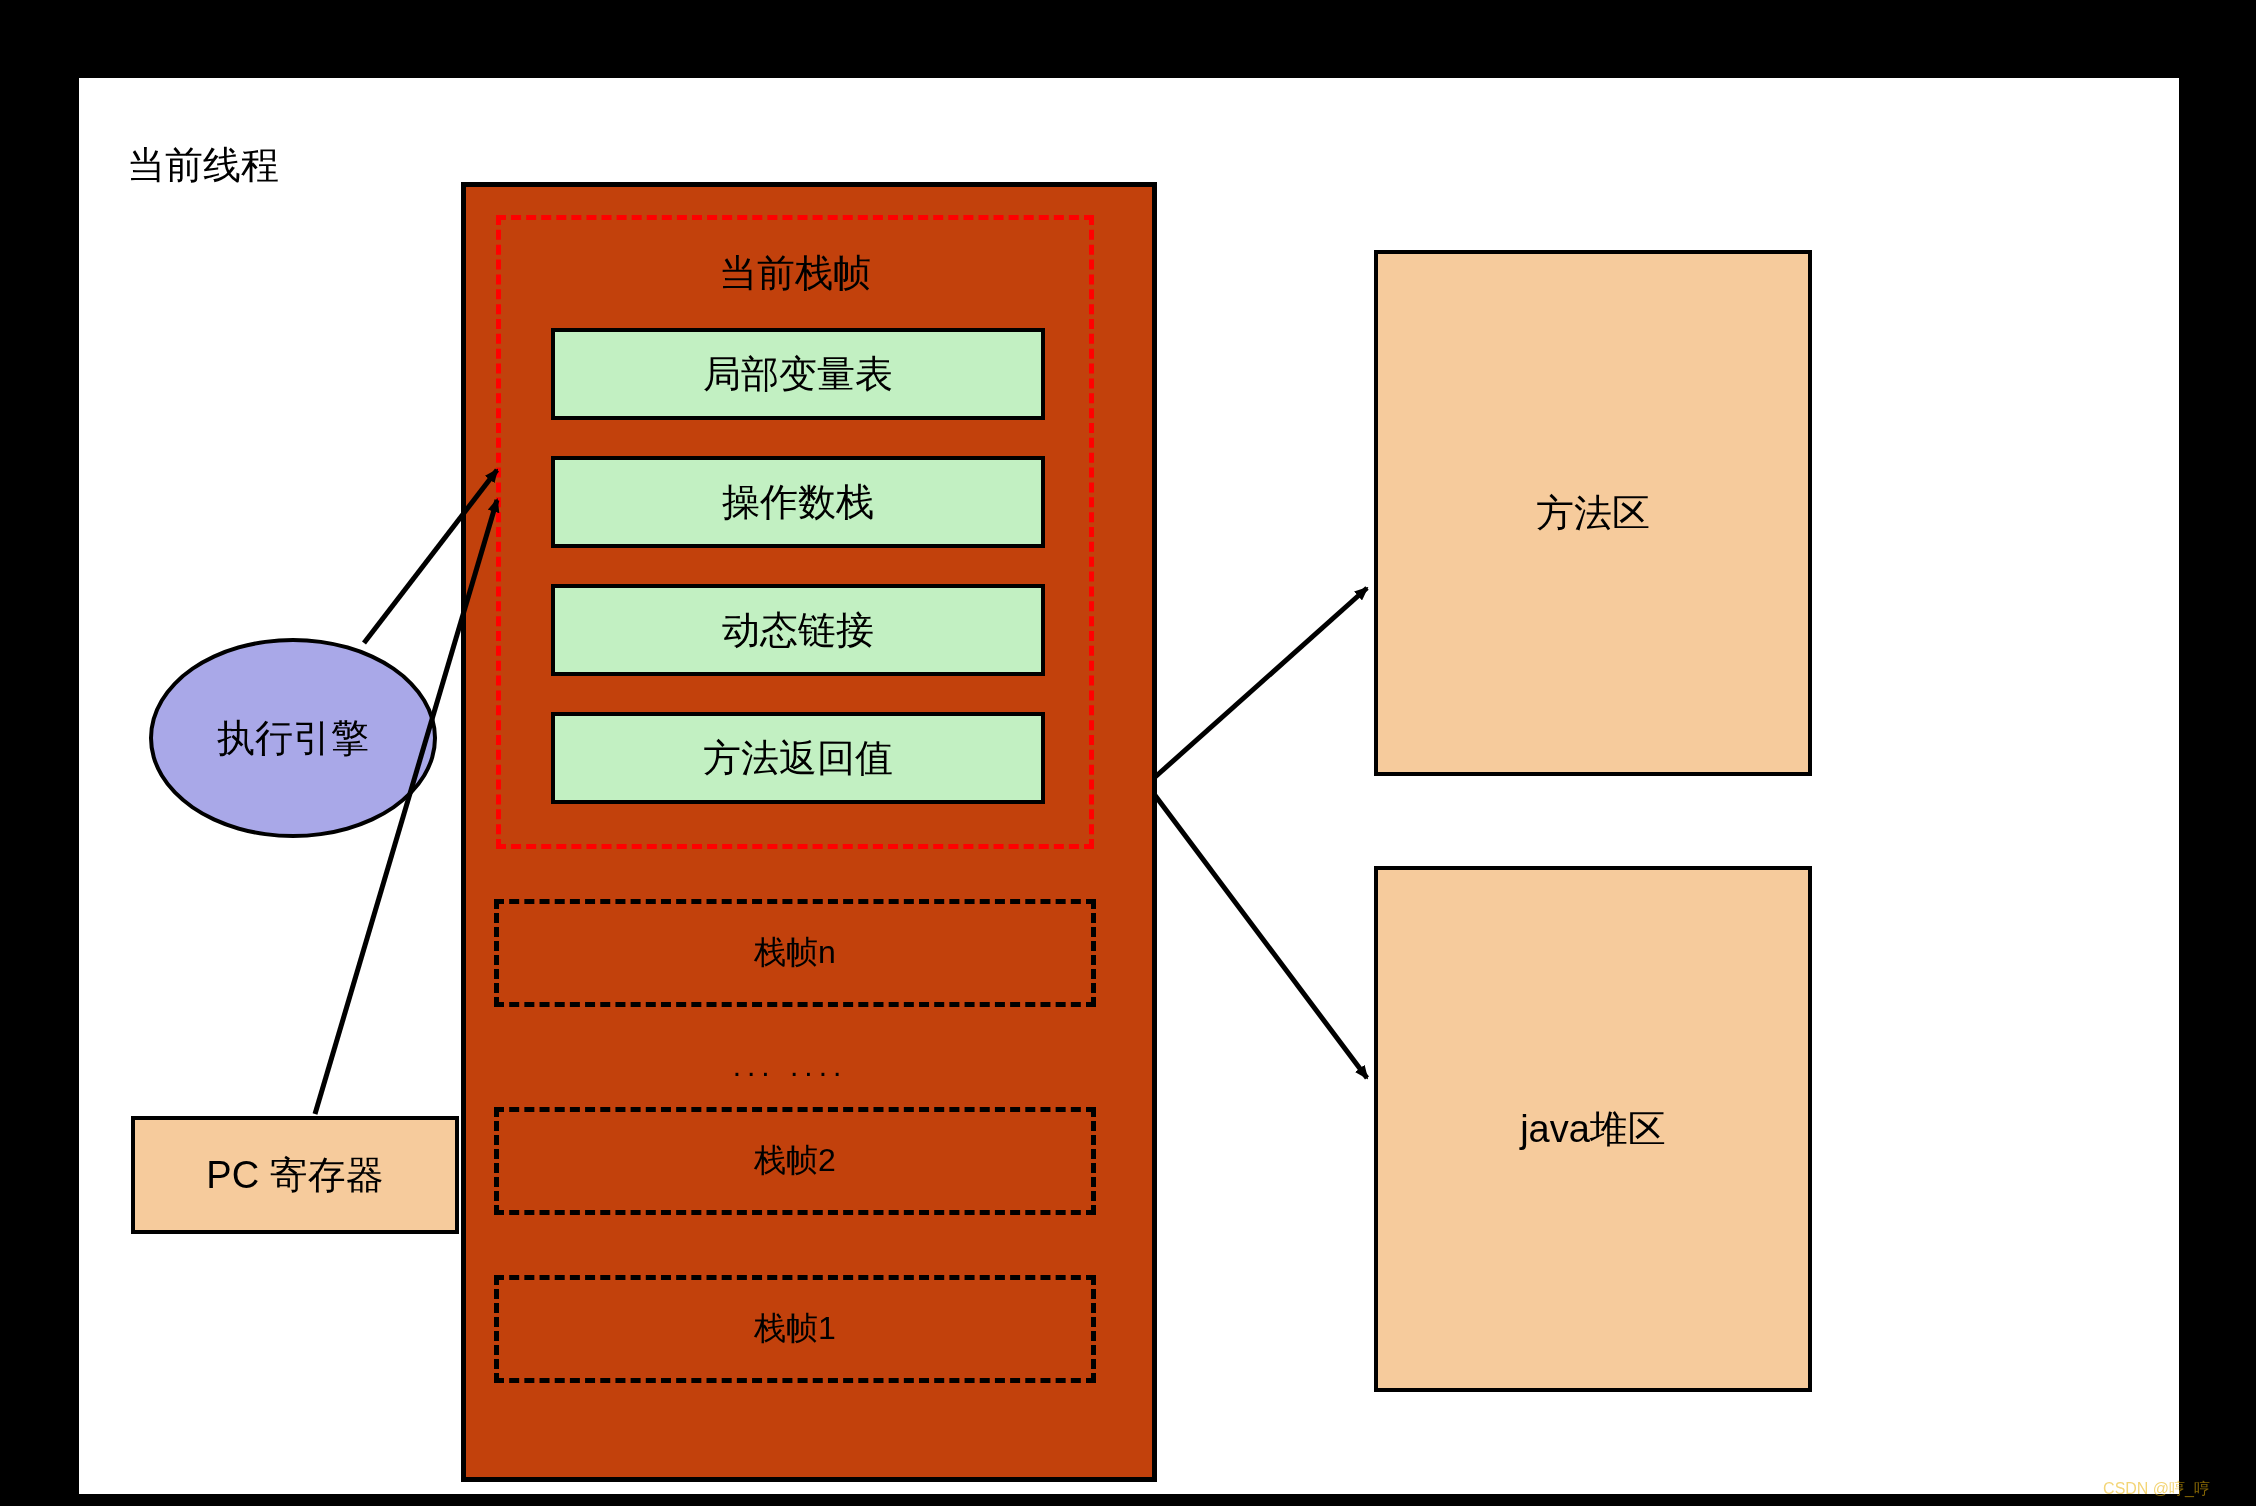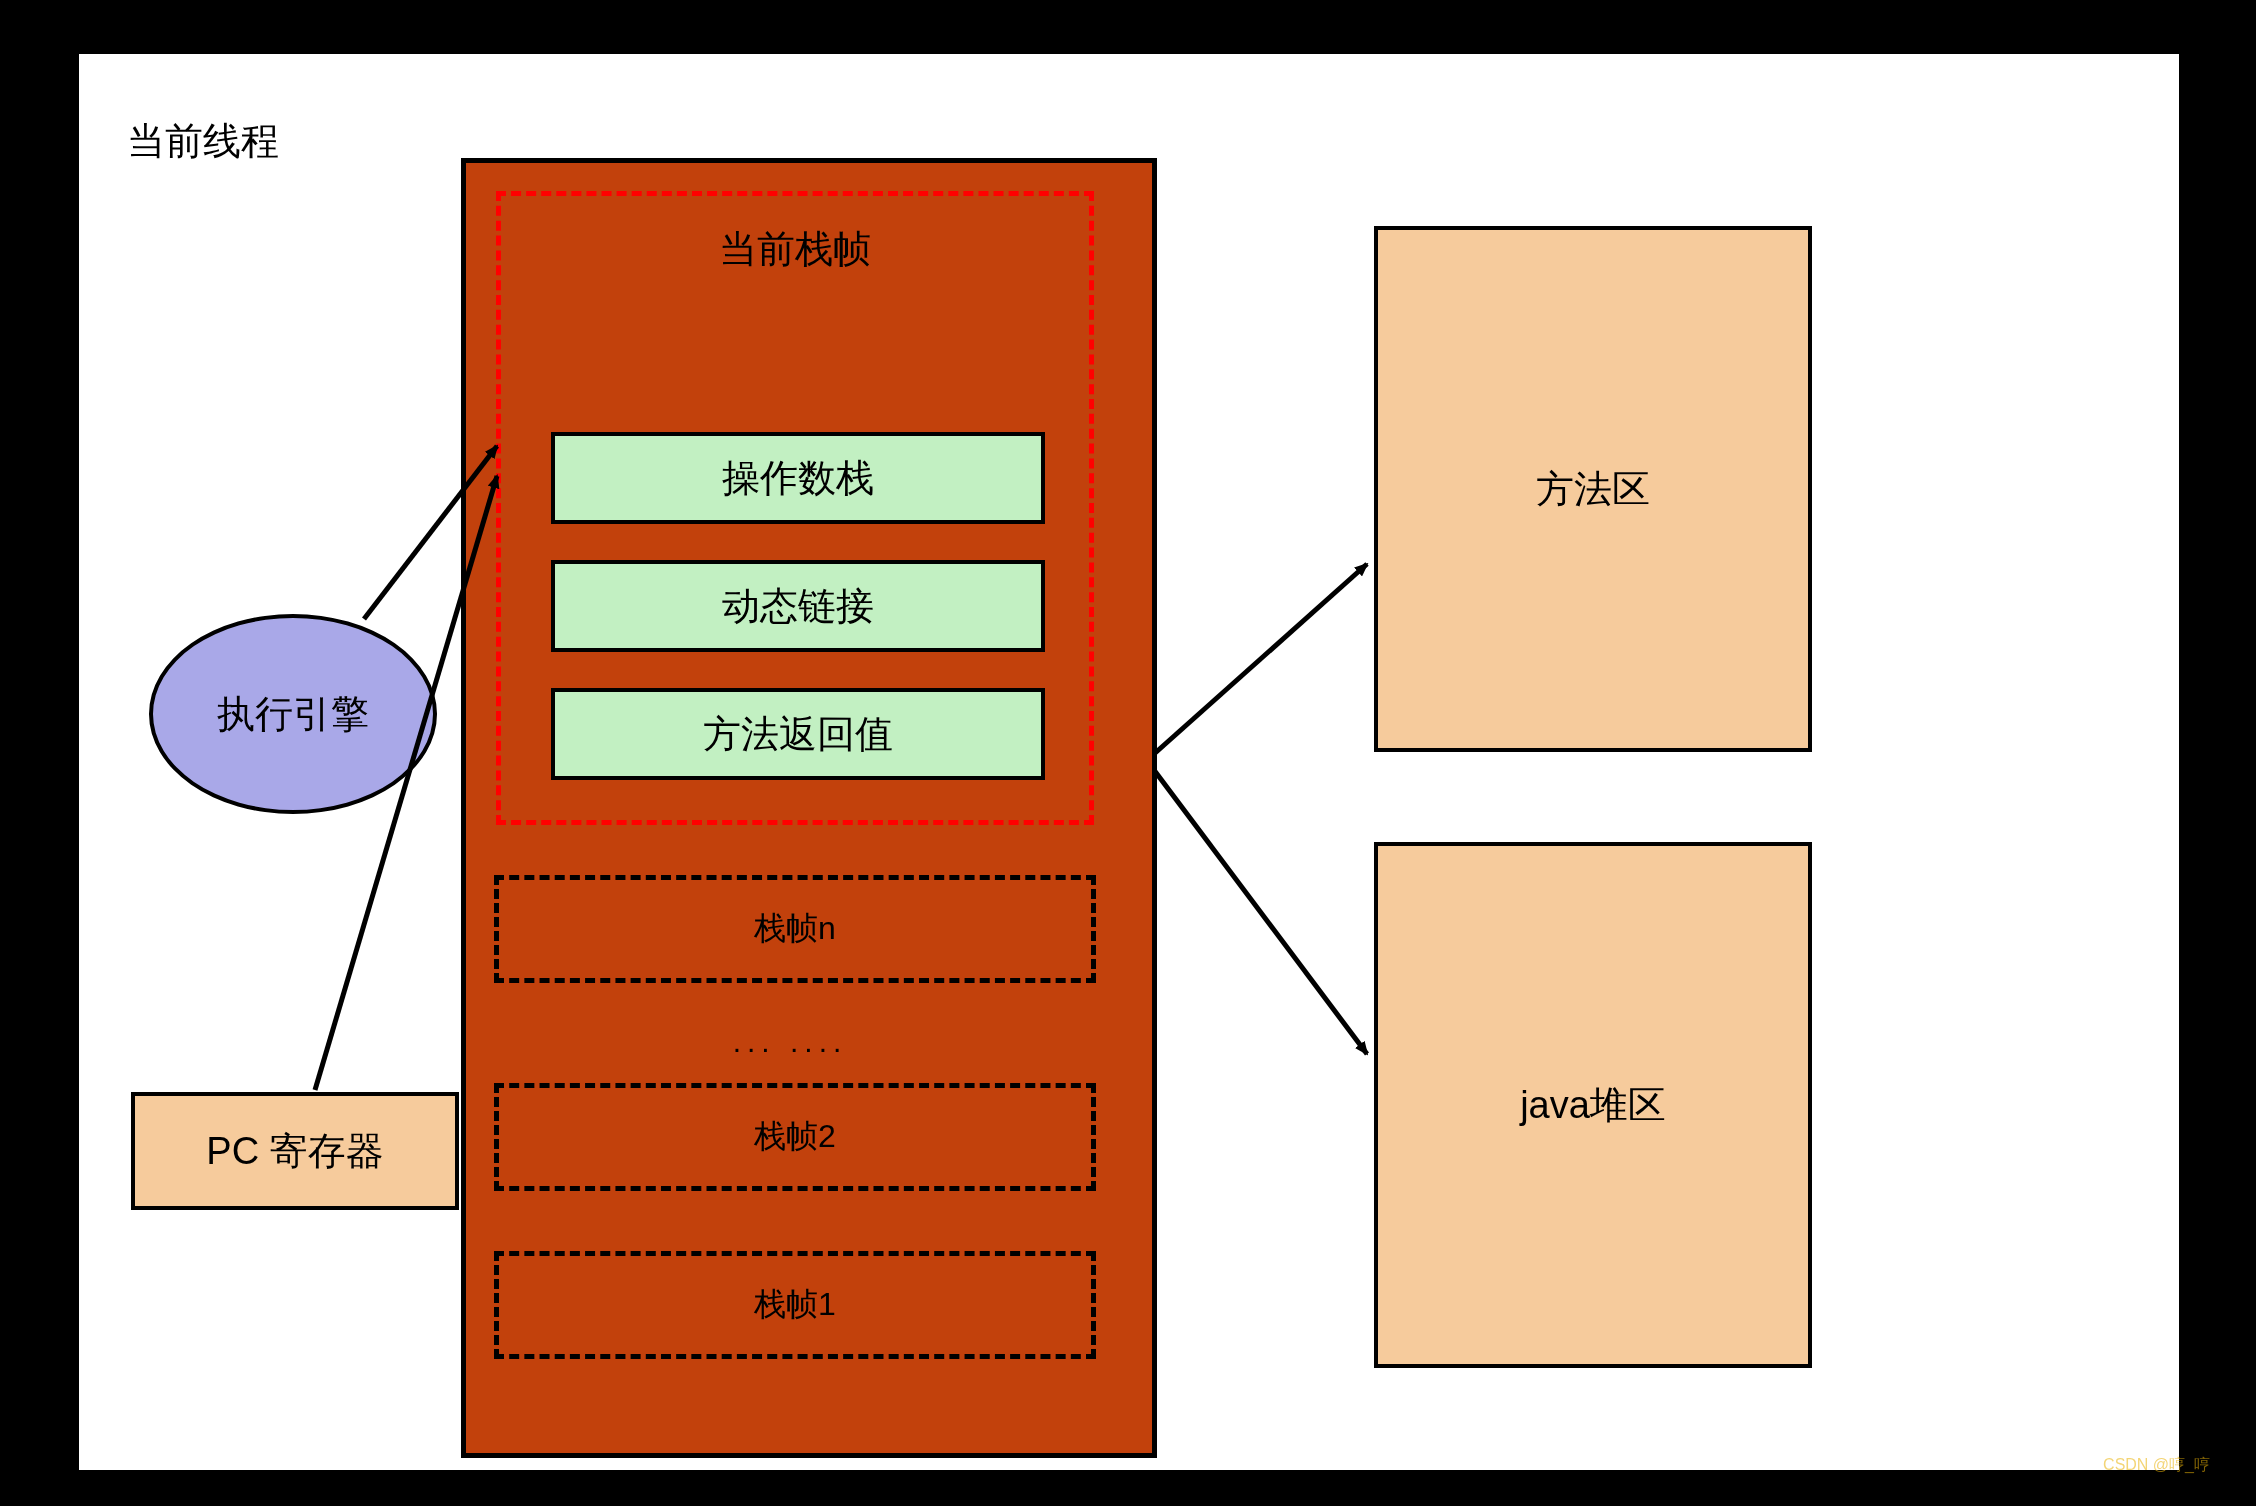--- a/index.html
+++ b/index.html
@@ -1,16 +1,16 @@
 <!DOCTYPE html>
 <html><head>
 <meta charset="utf-8">
 <style>
   html,body{margin:0;padding:0;width:2256px;height:1506px;background:#000;font-family:"Microsoft YaHei","PingFang SC",sans-serif;}
-  .outer-frame{position:absolute;left:28px;top:7px;width:2200px;height:1475px;background:#000;border-radius:30px;}
+  .outer-frame{position:absolute;left:28px;top:31px;width:2200px;height:1475px;background:#000;border-radius:30px;}
   .canvas{position:absolute;left:50px;top:46px;width:2100px;height:1416px;background:#fff;border:1px solid #000;}
   .abs{position:absolute;}
   .thread-title{left:48px;top:62px;font-size:38px;color:#000;}
   .stack-box{left:382px;top:104px;width:686px;height:1290px;border:5px solid #000;background:#c2410c;}
   .current-frame{left:30px;top:28px;width:588px;height:624px;border:5px dashed #ff0000;}
   .cf-title{width:100%;text-align:center;font-size:38px;color:#000;margin-top:28px;}
   .green-box{position:absolute;left:50px;width:486px;height:84px;border:4px solid #000;background:#c2f0c2;display:flex;align-items:center;justify-content:center;font-size:38px;color:#000;}
   .dashed-frame{position:absolute;left:28px;width:592px;height:98px;border:5px dashed #000;display:flex;align-items:center;justify-content:center;font-size:32px;color:#000;}
   .ellipsis{position:absolute;left:0;width:648px;text-align:center;font-size:30px;color:#000;letter-spacing:6px;}
   .exec-engine{left:70px;top:560px;width:280px;height:192px;border:4px solid #000;border-radius:50%;background:#a9a8e8;display:flex;align-items:center;justify-content:center;font-size:38px;color:#000;}
@@ -25,20 +25,21 @@
 
 <div class="outer-frame">
   <div class="canvas">
 
     <div class="abs thread-title">当前线程</div>
 
     <div class="abs stack-box">
 
       <div class="abs current-frame">
         <div class="cf-title">当前栈帧</div>
+        <div class="green-box" style="top:108px;">局部变量表</div>
         <div class="green-box" style="top:236px;">操作数栈</div>
         <div class="green-box" style="top:364px;">动态链接</div>
         <div class="green-box" style="top:492px;">方法返回值</div>
       </div>
 
       <div class="dashed-frame" style="top:712px;">栈帧n</div>
       <div class="ellipsis" style="top:862px;">...   ....</div>
       <div class="dashed-frame" style="top:920px;">栈帧2</div>
       <div class="dashed-frame" style="top:1088px;">栈帧1</div>
     </div>

